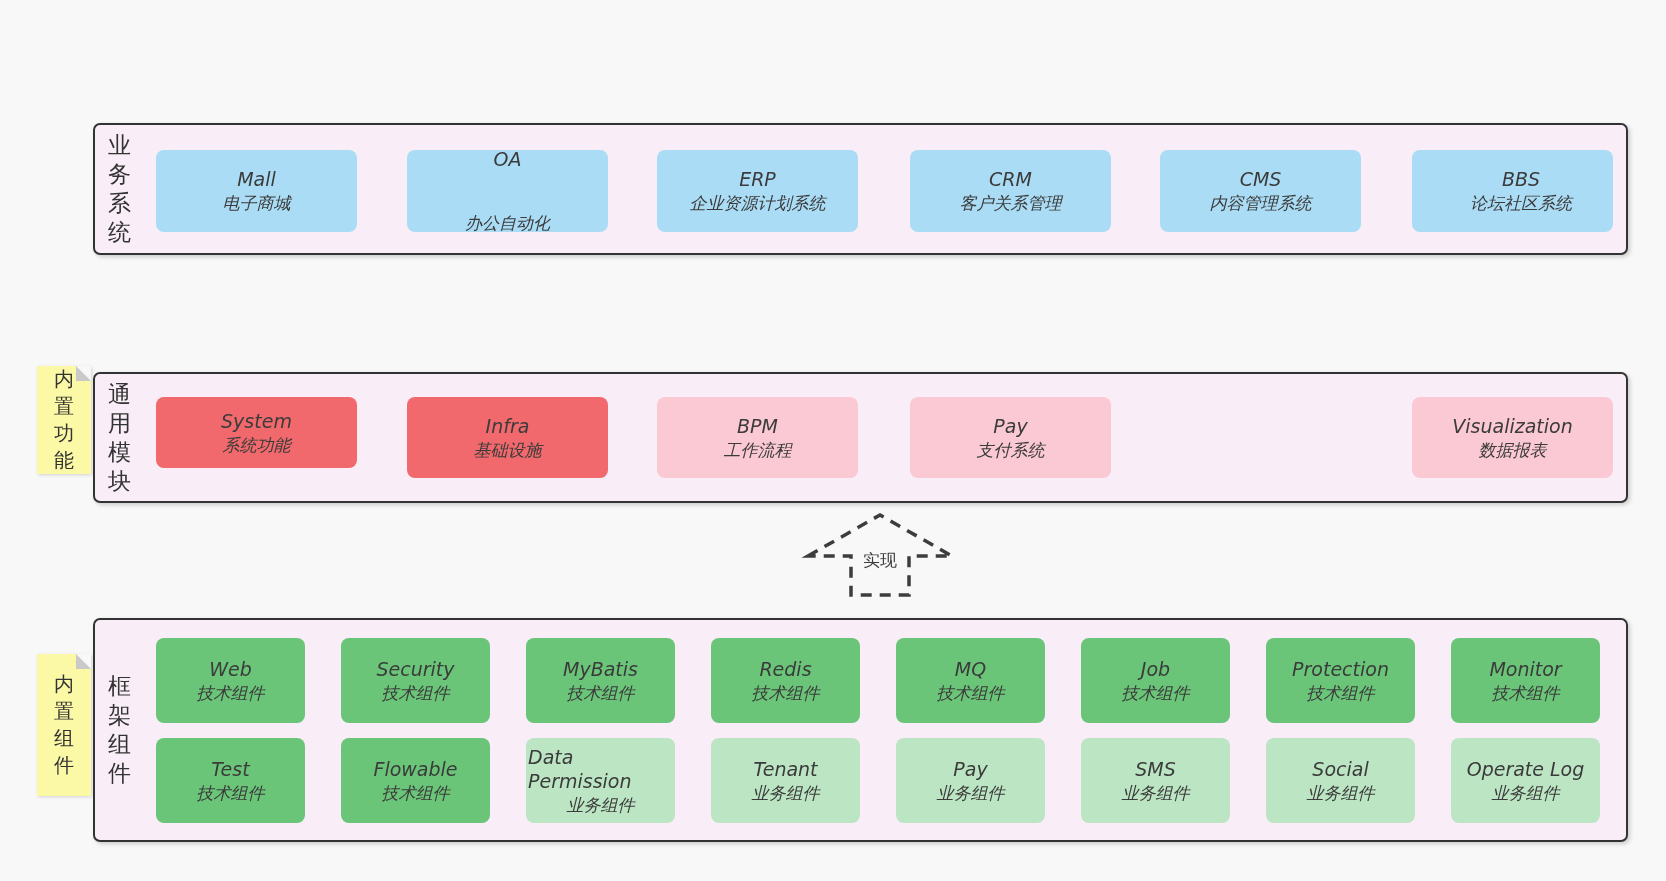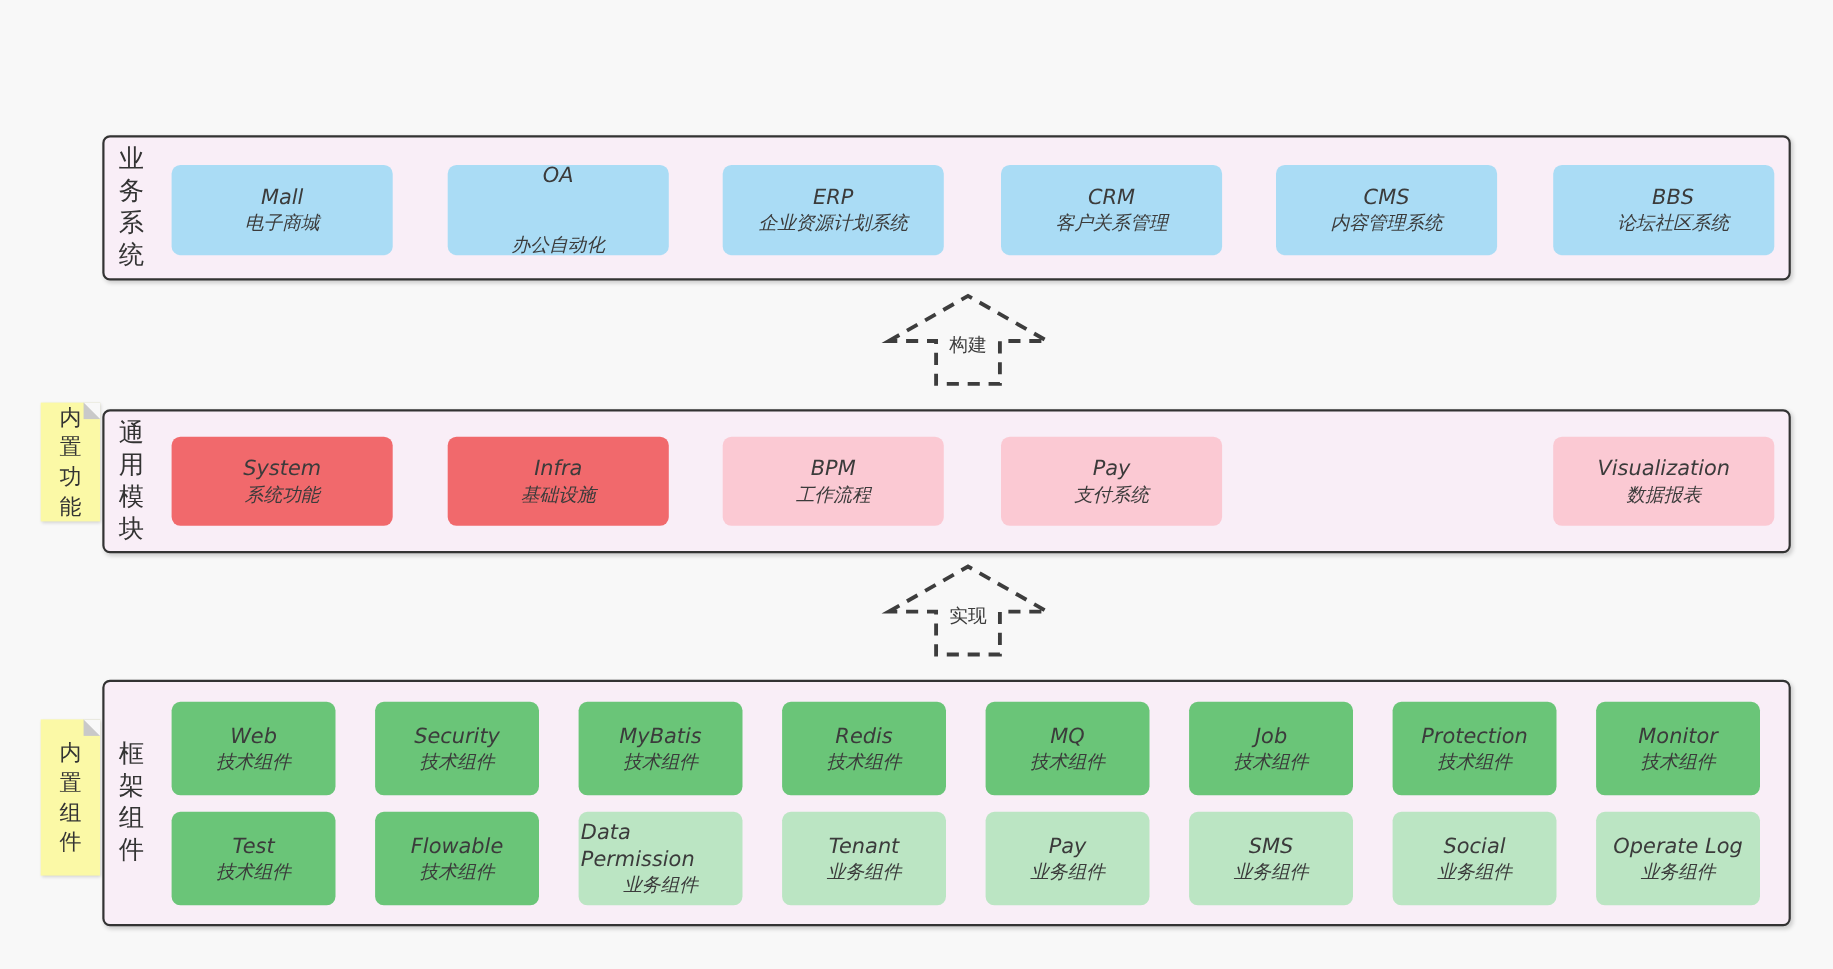--- a/index.html
+++ b/index.html
@@ -135,21 +135,21 @@
         <div class="box blue" style="left: 1317px; top: 25px; width: 201px; height: 82px; padding-left: 19px;">
           <div class="en">BBS</div>
           <div class="zh">论坛社区系统</div>
         </div>
       </div>
   </section>
 
   <section class="layer" id="layer1">
     <div class="side-label">通用模块</div>
     <div class="box-area">
-        <div class="box red" style="left: 61px; top: 23px; width: 201px; height: 81px;">
+        <div class="box red" style="left: 61px; top: 23px; width: 201px; height: 71px;">
           <div class="en">System</div>
           <div class="zh">系统功能</div>
         </div>
         <div class="box red" style="left: 312px; top: 23px; width: 201px; height: 81px;">
           <div class="en">Infra</div>
           <div class="zh">基础设施</div>
         </div>
         <div class="box pink" style="left: 562px; top: 23px; width: 201px; height: 81px;">
           <div class="en">BPM</div>
           <div class="zh">工作流程</div>
@@ -228,26 +228,20 @@
           <div class="en">Social</div>
           <div class="zh">业务组件</div>
         </div>
         <div class="box light-green" style="left: 1356px; top: 118px; width: 149px; height: 85px;">
           <div class="en">Operate Log</div>
           <div class="zh">业务组件</div>
         </div>
       </div>
   </section>
 
-  <div class="arrow" id="arrow1">
-    <svg viewBox="0 0 150 86">
-      <path d="M 3 44 L 75 3 L 147 44 L 104 44 L 104 83 L 46 83 L 46 44 Z"></path>
-    </svg>
-    <div class="arrow-label">构建</div>
-  </div>
 
   <div class="arrow" id="arrow2">
     <svg viewBox="0 0 150 86">
       <path d="M 3 44 L 75 3 L 147 44 L 104 44 L 104 83 L 46 83 L 46 44 Z"></path>
     </svg>
     <div class="arrow-label">实现</div>
   </div>
 
 </div>
 

